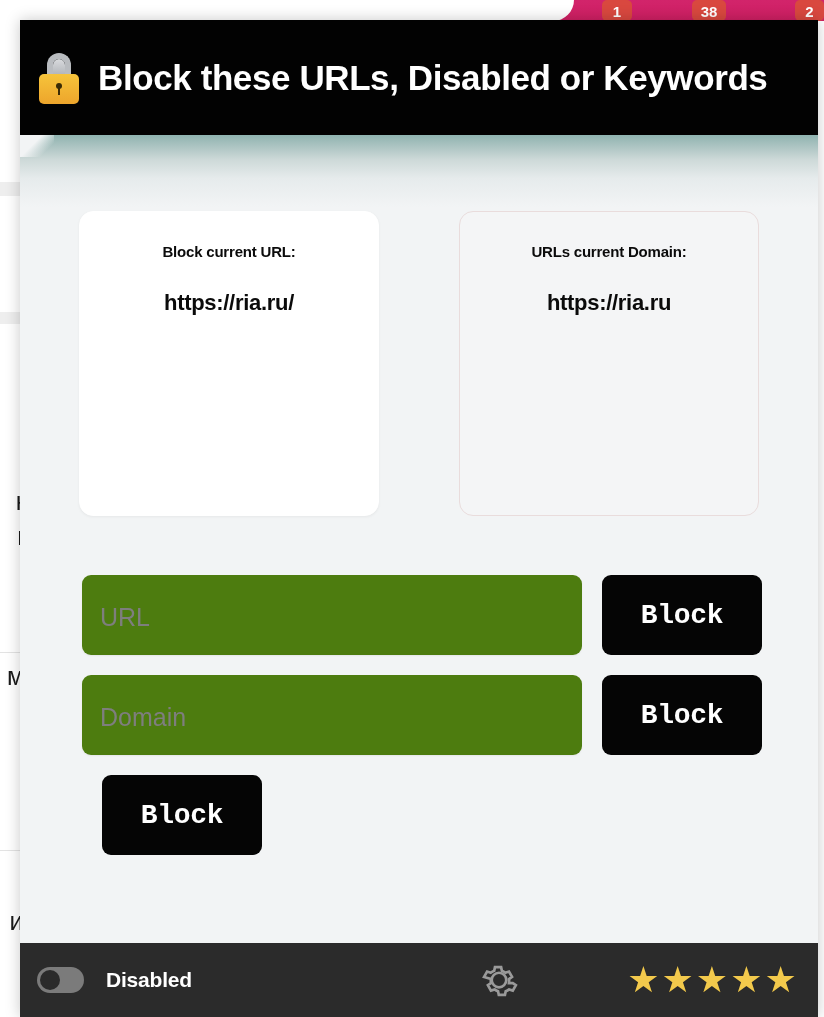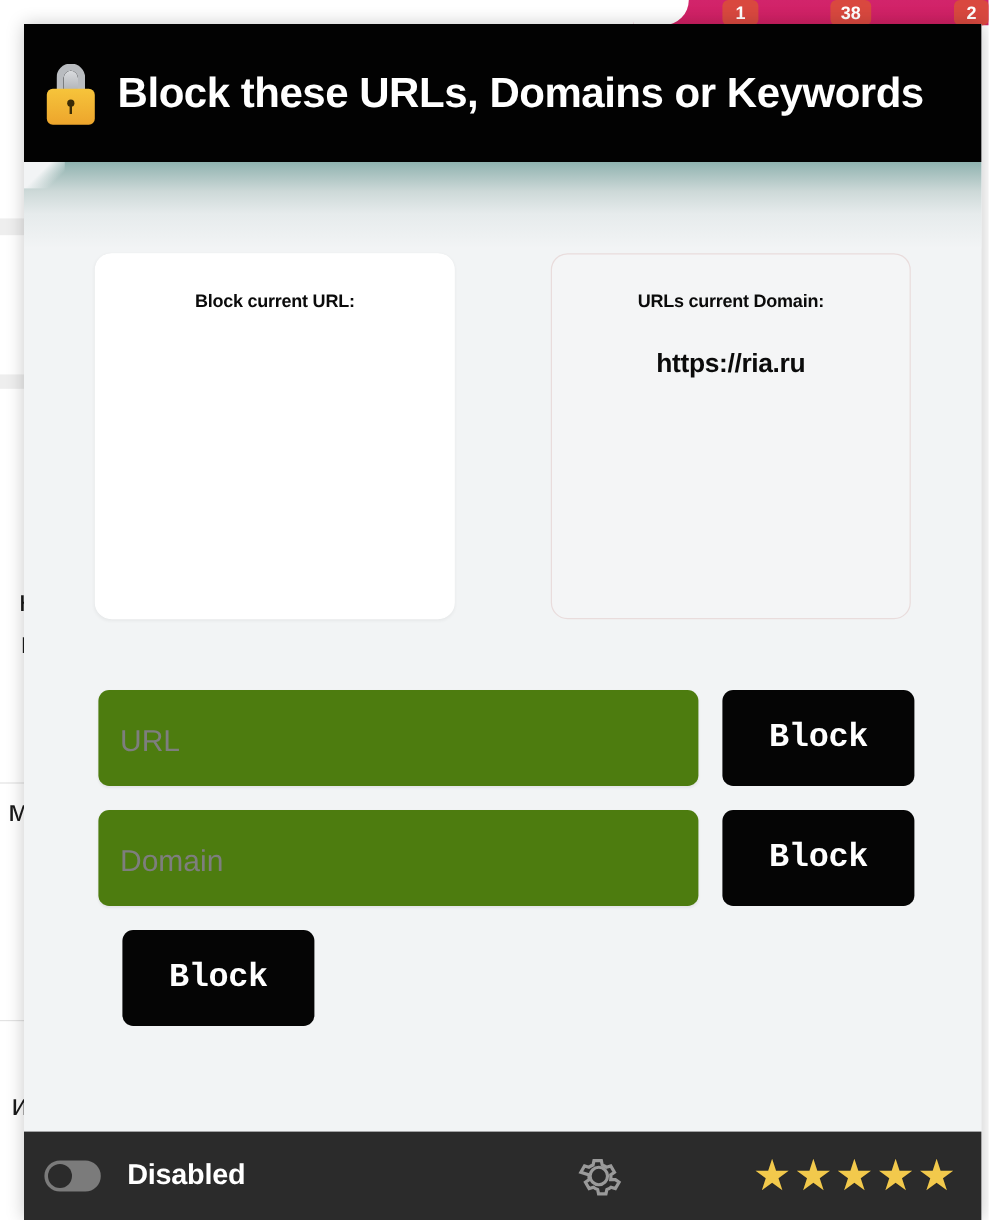--- a/index.html
+++ b/index.html
@@ -302,21 +302,21 @@
   .toggle .knob {
     position: absolute;
     left: 3px; top: 3px;
     width: 20px; height: 20px;
     border-radius: 50%;
     background: #2b2b2b;
   }
   .toggle-label {
     margin-left: 22px;
     color: #ffffff;
-    font-size: 24px;
+    font-size: 21px;
     font-weight: 700;
     letter-spacing: -0.2px;
   }
   .footer-center {
     flex: 1 1 auto;
     display: flex;
     justify-content: center;
     align-items: center;
   }
   .gear-icon {
@@ -371,30 +371,31 @@
   </div>
 
   <div id="popup">
 
     <div class="popup-header">
       <div class="lock-icon">
         <div class="shackle"></div>
         <div class="body"></div>
         <div class="keyhole"></div>
       </div>
-      <div class="popup-title">Block these URLs, Domains or Keywords</div>
+      <div class="popup-title">Block these URLs, Disabled or Keywords</div>
     </div>
 
     <div class="teal-fade"></div>
 
     <div class="popup-body">
 
       <div class="cards-row">
         <div class="card url-card">
           <div class="card-title">Block current URL:</div>
+          <div class="card-value">https://ria.ru/</div>
         </div>
         <div class="card domain-card">
           <div class="card-title">URLs current Domain:</div>
           <div class="card-value">https://ria.ru</div>
         </div>
       </div>
 
       <div class="form-rows">
 
         <div class="form-row">

